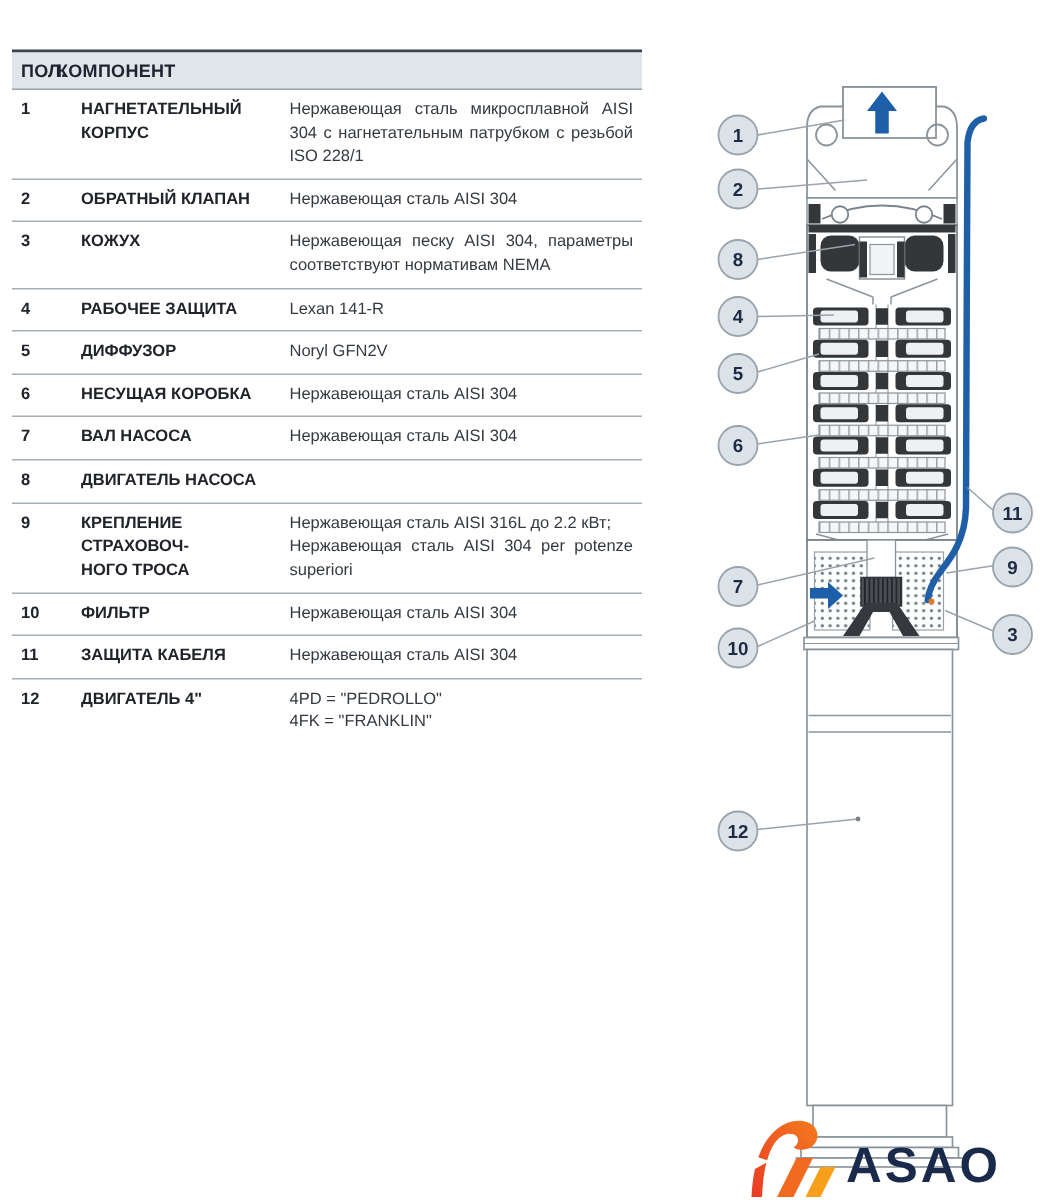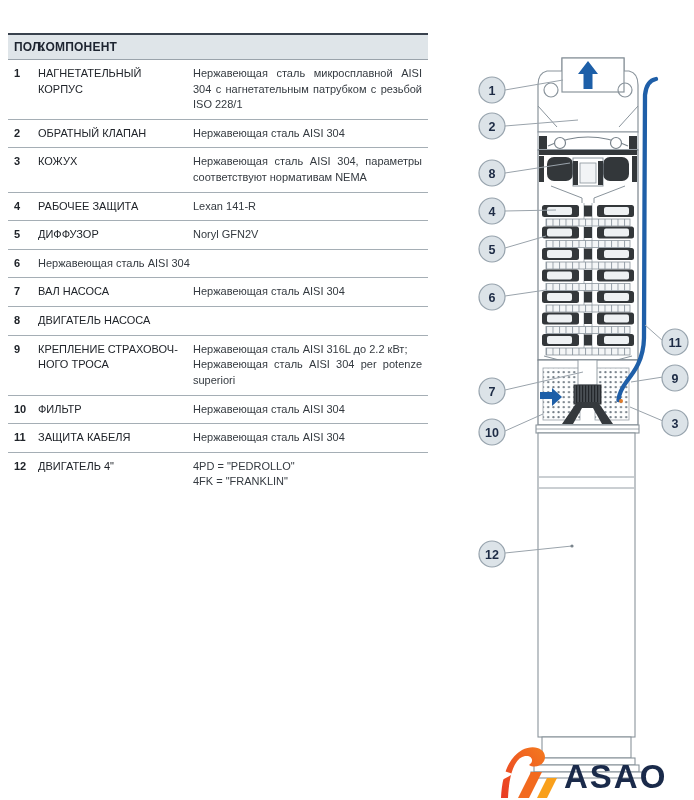--- a/index.html
+++ b/index.html
@@ -14,21 +14,21 @@
     background:#dfe5e9;padding:5px 6px 5px 6px;border-bottom:1px solid #9aa3ab;
     font-weight:bold;font-size:12px;color:#1d2430;letter-spacing:.2px;
   }
   .trow{
     display:grid;grid-template-columns:24px 155px 1fr;
     padding:6px 6px 6px 6px;border-bottom:1px solid #a5aeb5;
     font-size:11px;line-height:1.42;
   }
   .trow:last-child{border-bottom:none;}
   .pos{font-weight:bold;color:#20242a;}
-  .comp{font-weight:normal;color:#20242a;white-space:pre-line;padding-right:8px;}
+  .comp{font-weight:bold;color:#20242a;white-space:pre-line;padding-right:8px;margin-left:16px;}
   .desc{color:#343a40;text-align:justify;white-space:pre-line;}
   
   .diagram{position:absolute;left:455px;top:20px;width:239px;height:760px;}
   .diagram text{
     font-family:"Liberation Sans",sans-serif;font-size:12.5px;font-weight:bold;fill:#1d2b45;
   }
   
   .logo{position:absolute;left:488px;top:740px;width:206px;height:60px;}
   .logo-mark{position:absolute;left:0;top:0;width:80px;height:60px;}
   .logo-text{
@@ -55,37 +55,38 @@
 
     <div class="trow">
       <div class="pos">2</div>
       <div class="comp">ОБРАТНЫЙ КЛАПАН</div>
       <div class="desc">Нержавеющая сталь AISI 304</div>
     </div>
 
     <div class="trow">
       <div class="pos">3</div>
       <div class="comp">КОЖУХ</div>
-      <div class="desc">Нержавеющая сталь AISI 304, параметры соответствуют нормативам NEMA</div>
+      <div class="desc">Нержавеющая песку AISI 304, параметры соответствуют нормативам NEMA</div>
     </div>
 
     <div class="trow">
       <div class="pos">4</div>
       <div class="comp">РАБОЧЕЕ ЗАЩИТА</div>
       <div class="desc">Lexan 141-R</div>
     </div>
 
     <div class="trow">
       <div class="pos">5</div>
       <div class="comp">ДИФФУЗОР</div>
       <div class="desc">Noryl GFN2V</div>
     </div>
 
     <div class="trow">
       <div class="pos">6</div>
+      <div class="comp">НЕСУЩАЯ КОРОБКА</div>
       <div class="desc">Нержавеющая сталь AISI 304</div>
     </div>
 
     <div class="trow">
       <div class="pos">7</div>
       <div class="comp">ВАЛ НАСОСА</div>
       <div class="desc">Нержавеющая сталь AISI 304</div>
     </div>
 
     <div class="trow">

